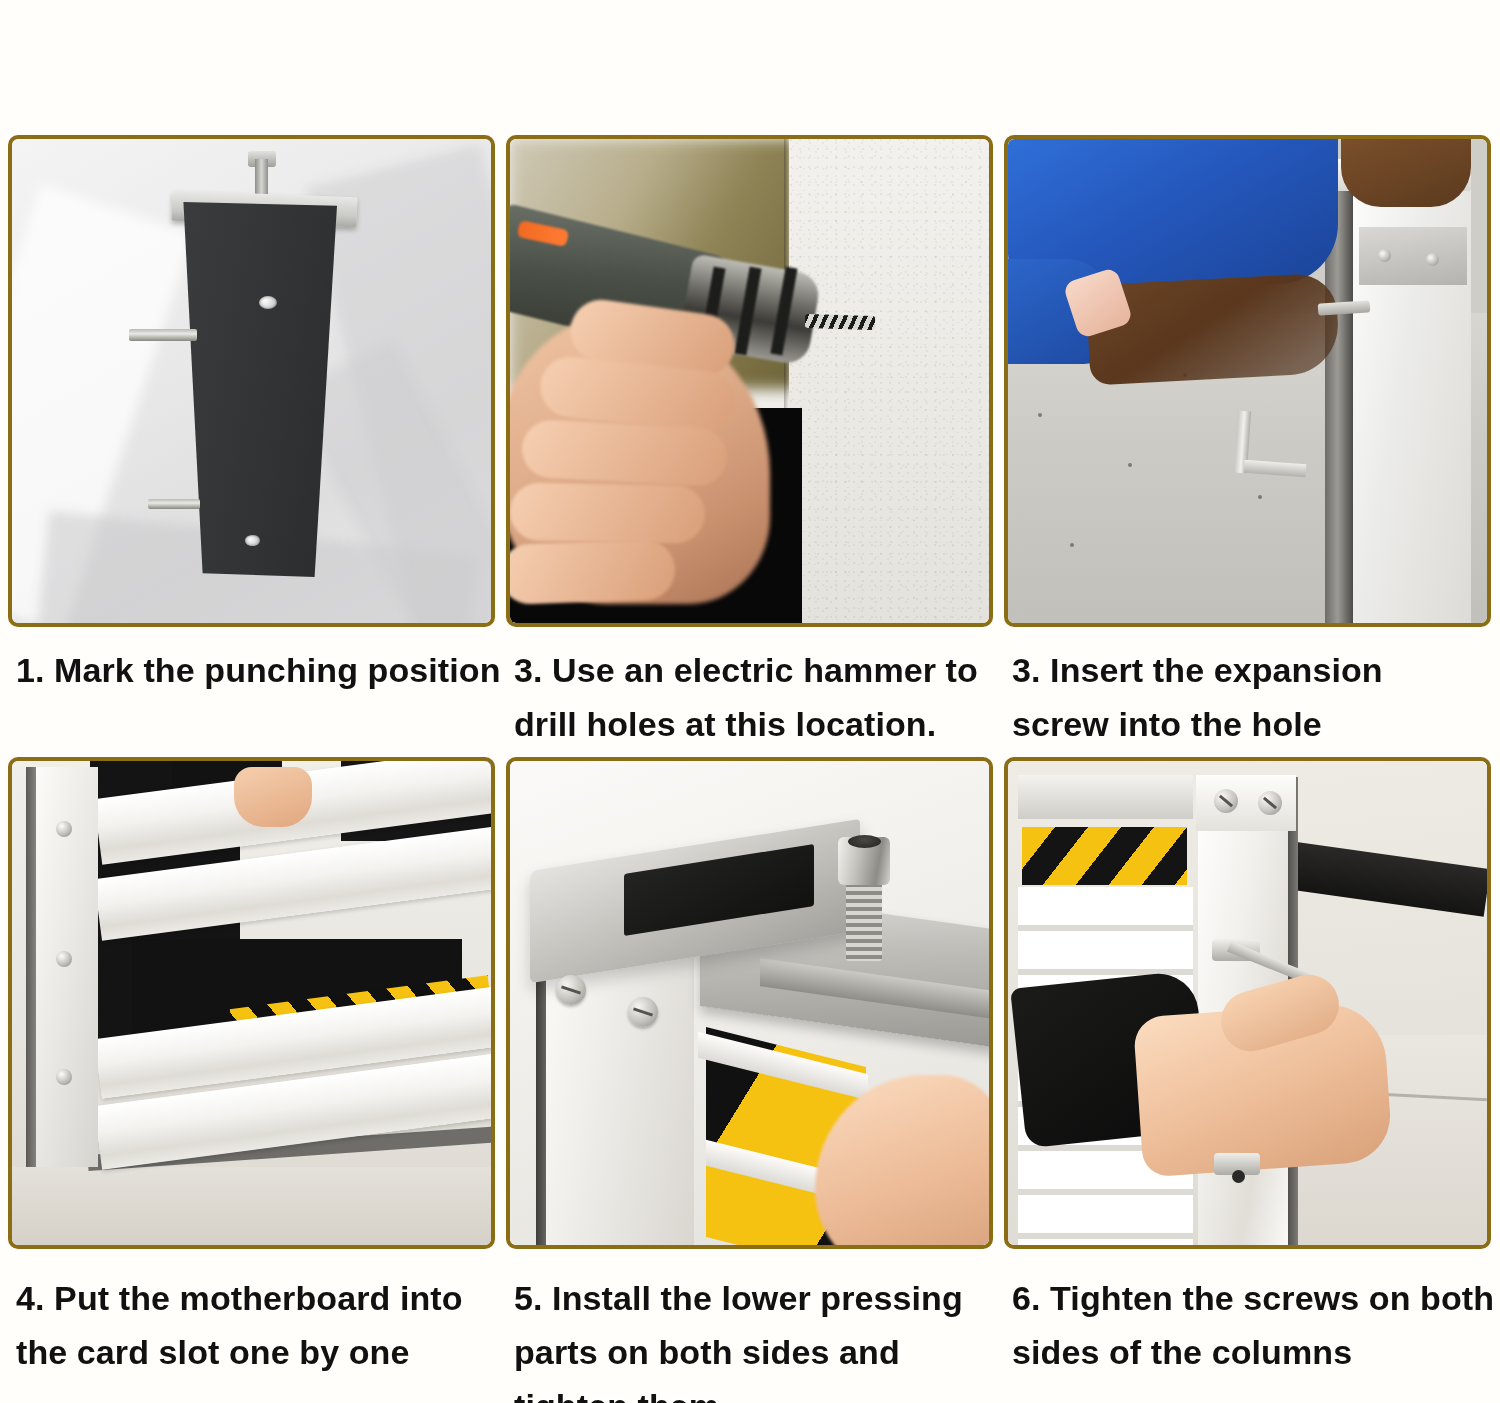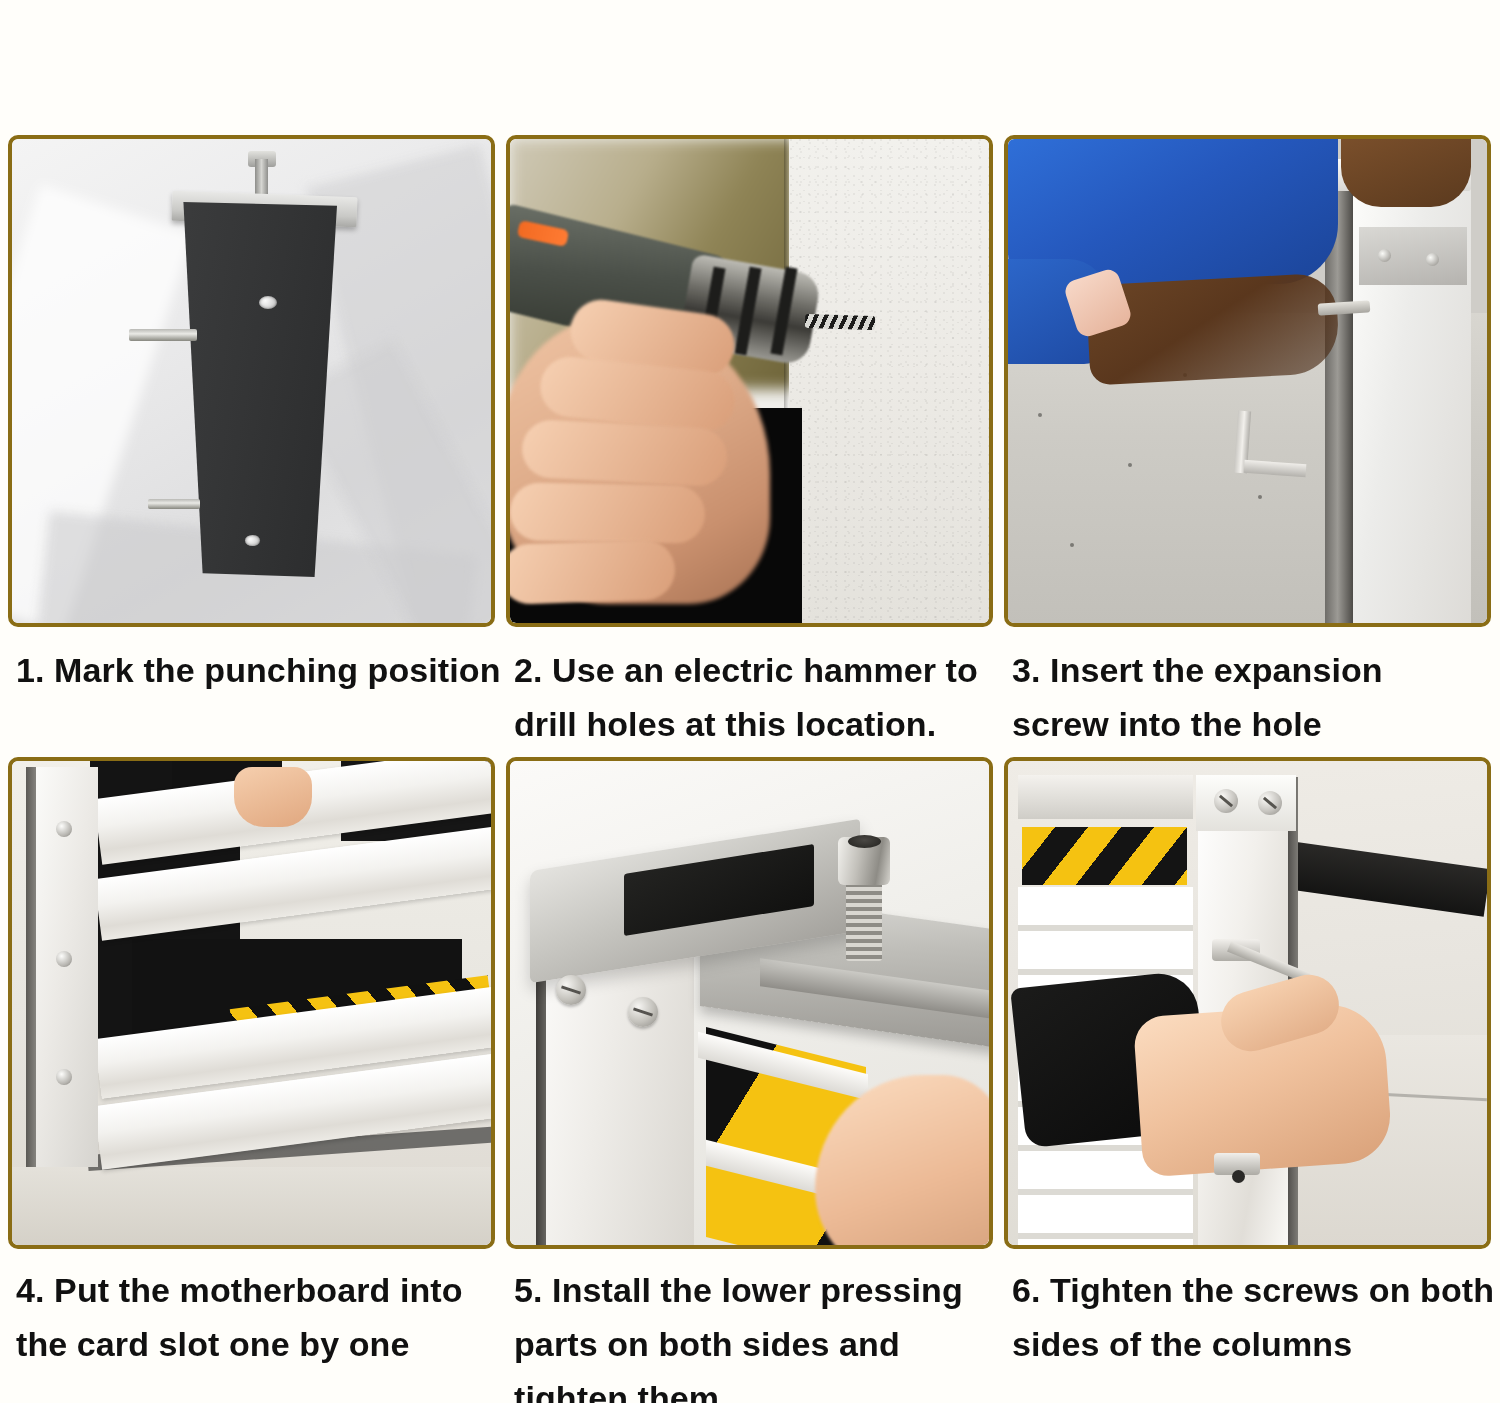--- a/index.html
+++ b/index.html
@@ -84,21 +84,21 @@
     margin-top: 16px;
     padding-left: 8px;
     font-family: "Liberation Sans Narrow", "Liberation Sans", sans-serif;
     font-weight: bold;
     font-size: 34px;
     line-height: 54px;
     color: #111111;
     letter-spacing: 0.1px;
     white-space: pre-line;
   }
-  .cell.row2 .caption { margin-top: 14px; }
+  .cell.row2 .caption { margin-top: 22px; }
 
   
   .p1 { background: linear-gradient(150deg,#f4f4f4 0%,#e9e9ea 40%,#dededf 70%,#ebebec 100%); }
   .p1 .cloth-fold {
     position: absolute; background: rgba(255,255,255,0.75);
     filter: blur(6px);
   }
   .p1 .f1 { left:-40px; top:60px; width:160px; height:420px; transform:rotate(18deg); }
   .p1 .f2 { right:-50px; top:20px; width:180px; height:480px; transform:rotate(-14deg); background:rgba(208,208,210,0.6); }
   .p1 .f3 { left:30px; bottom:-30px; width:430px; height:120px; transform:rotate(6deg); background:rgba(200,200,202,0.55); }
@@ -614,21 +614,21 @@
           <div class="chuck-ring cr3"></div>
           <div class="bit"></div>
           <div class="hand"></div>
           <div class="finger fg1"></div>
           <div class="finger fg2"></div>
           <div class="finger fg3"></div>
           <div class="finger fg4"></div>
           <div class="finger fg5"></div>
         </div>
       </div>
-      <div class="caption">2. Use an electric hammer to
+      <div class="caption">3. Use an electric hammer to
 drill holes at this location.</div>
     </div>
 
     <div class="cell">
       <div class="photo-frame">
         <div class="inner p3">
           <div class="floor">
             <div class="spec" style="left:120px;top:150px"></div>
             <div class="spec" style="left:62px;top:230px"></div>
             <div class="spec" style="left:175px;top:60px"></div>

